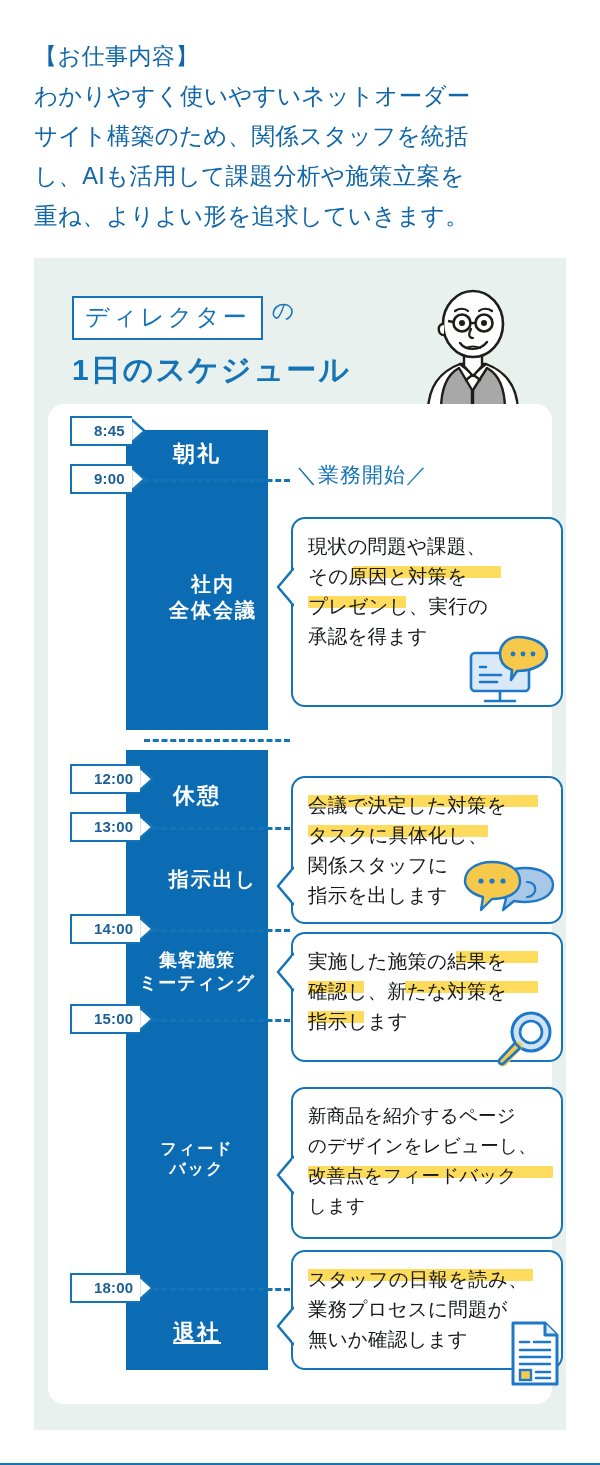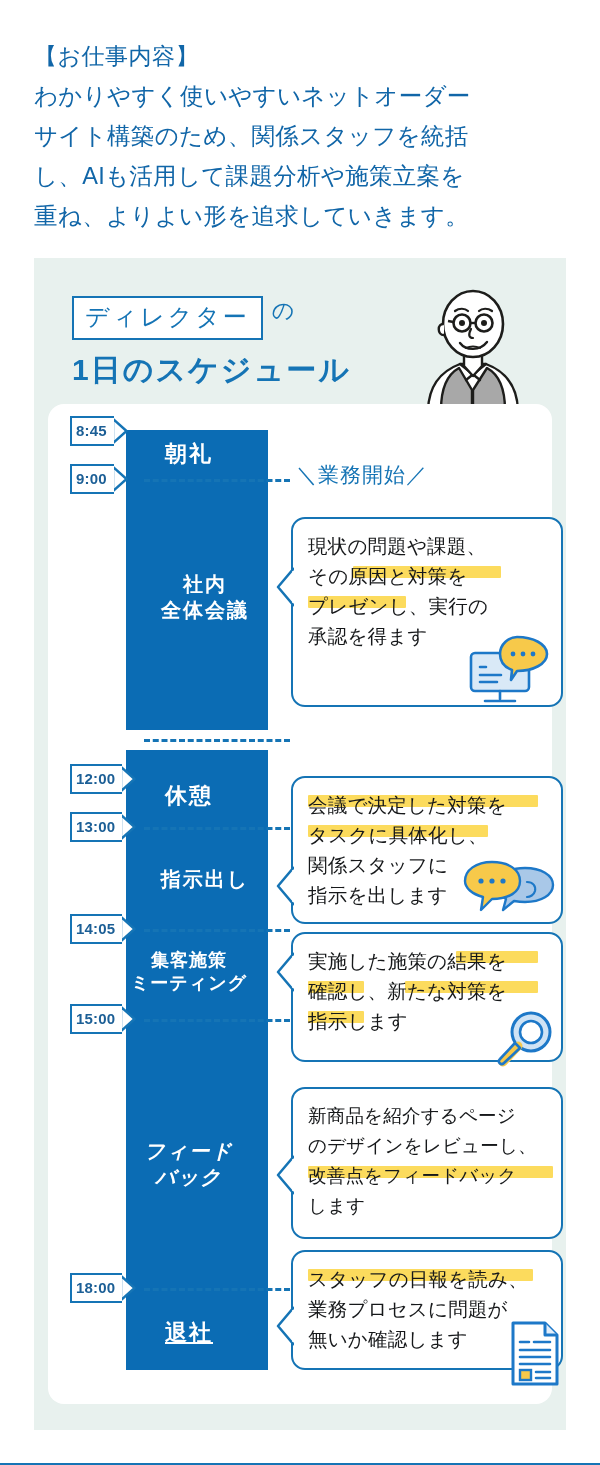--- a/index.html
+++ b/index.html
@@ -122,21 +122,21 @@
     z-index: 6;
   }
   .tbadge .pill {
     position: relative;
     background: #ffffff;
     border: 2px solid #1574b5;
     color: #1c5f96;
     font-size: 15px;
     font-weight: 700;
     line-height: 1;
-    padding: 5px 7px 6px 4px;
+    padding: 5px 7px 6px 22px;
     letter-spacing: .2px;
     border-right: none;
     white-space: nowrap;
   }
   .tbadge .tip {
     width: 15px;
     height: 26px;
     margin-left: -1px;
   }
 
@@ -145,21 +145,21 @@
     position: absolute;
     left: 96px;
     height: 0;
     border-top: 3px dashed #1574b5;
     z-index: 5;
   }
 
   
   .slabel {
     position: absolute;
-    left: 70px;
+    left: 78px;
     width: 142px;
     text-align: center;
     color: #ffffff;
     font-weight: 700;
     z-index: 4;
     letter-spacing: 2px;
     line-height: 1.28;
   }
   .slabel.big { font-size: 22px; }
   .slabel.mid { font-size: 20px; padding-left: 32px; }
@@ -370,21 +370,21 @@
           <path d="M62 8 C78 8 90 15 90 25 C90 35 78 42 62 42 C58 42 54 41.5 51 41 L40 50 L43 39 C36 35.5 34 30.5 34 25 C34 15 46 8 62 8 Z" fill="#a9c8e8" stroke="#1d78c8" stroke-width="2.4" stroke-linejoin="round"></path>
           <path d="M64 22 C70 22 73 26 72 31 C71 35 67 37 64 37" fill="none" stroke="#1d78c8" stroke-width="2.2" stroke-linecap="round"></path>
           <path d="M29 2 C46 2 57 10 57 21 C57 32 46 39 29 39 L18 50 L20 37 C9 34 2 28 2 21 C2 10 13 2 29 2 Z" fill="#f7c94a" stroke="#1d78c8" stroke-width="2.4" stroke-linejoin="round"></path>
           <circle cx="18" cy="21" r="2.6" fill="#1d78c8"></circle>
           <circle cx="29" cy="21" r="2.6" fill="#1d78c8"></circle>
           <circle cx="40" cy="21" r="2.6" fill="#1d78c8"></circle>
         </svg>
       </div>
 
       <div class="tbadge" style="top:512px;">
-        <span class="pill">14:05</span>
+        <span class="pill">14:00</span>
         <svg class="tip" viewBox="0 0 15 26">
           <path d="M0 1 L13.5 13 L0 25 Z" fill="#ffffff" stroke="#1574b5" stroke-width="2.4" stroke-linejoin="round"></path>
         </svg>
       </div>
       <div class="dash" style="top:525px;width:146px;"></div>
 
       <div class="slabel xs" style="top:545px;white-space:pre-line;font-size:18px;">集客施策
 ミーティング</div>
 
       <div class="tbadge" style="top:602px;">
@@ -410,21 +410,21 @@
 
         <svg class="cicon" viewBox="0 0 66 66" width="66" height="66" style="right:4px;bottom:-14px;">
           <circle cx="40" cy="24" r="19" fill="#cfe3f5" stroke="#1d78c8" stroke-width="3"></circle>
           <circle cx="40" cy="24" r="11" fill="#ffffff" stroke="#1d78c8" stroke-width="2.6"></circle>
           <path d="M27 38 L12 54" stroke="#f7c94a" stroke-width="9" stroke-linecap="round"></path>
           <path d="M27 38 L12 54" stroke="#1d78c8" stroke-width="2.6" fill="none" stroke-linecap="round" opacity="0"></path>
           <path d="M24 35 L9 51 C6 54 10 58 13 55 L29 40 Z" fill="#f7c94a" stroke="#1d78c8" stroke-width="2.6" stroke-linejoin="round"></path>
         </svg>
       </div>
 
-      <div class="slabel sm" style="top:735px;white-space:pre-line;font-size:20px;font-style:italic;">フィード
+      <div class="slabel sm" style="top:735px;white-space:pre-line;font-size:16px;">フィード
 バック</div>
 
       <div class="callout" style="top:683px;height:152px;">
         <svg class="notch" viewBox="0 0 19 40" style="top:66px;">
           <path d="M19 1 L3 20 L19 39" fill="#ffffff" stroke="#1574b5" stroke-width="2.5" stroke-linejoin="round"></path>
           <path d="M19 4 L19 36" stroke="#ffffff" stroke-width="3.5"></path>
         </svg>
         <span class="hl" style="left:15px;top:77px;width:245px;height:12px;"></span>
         <div class="ctext" style="font-size:18.5px;">新商品を紹介するページ
 のデザインをレビューし、

